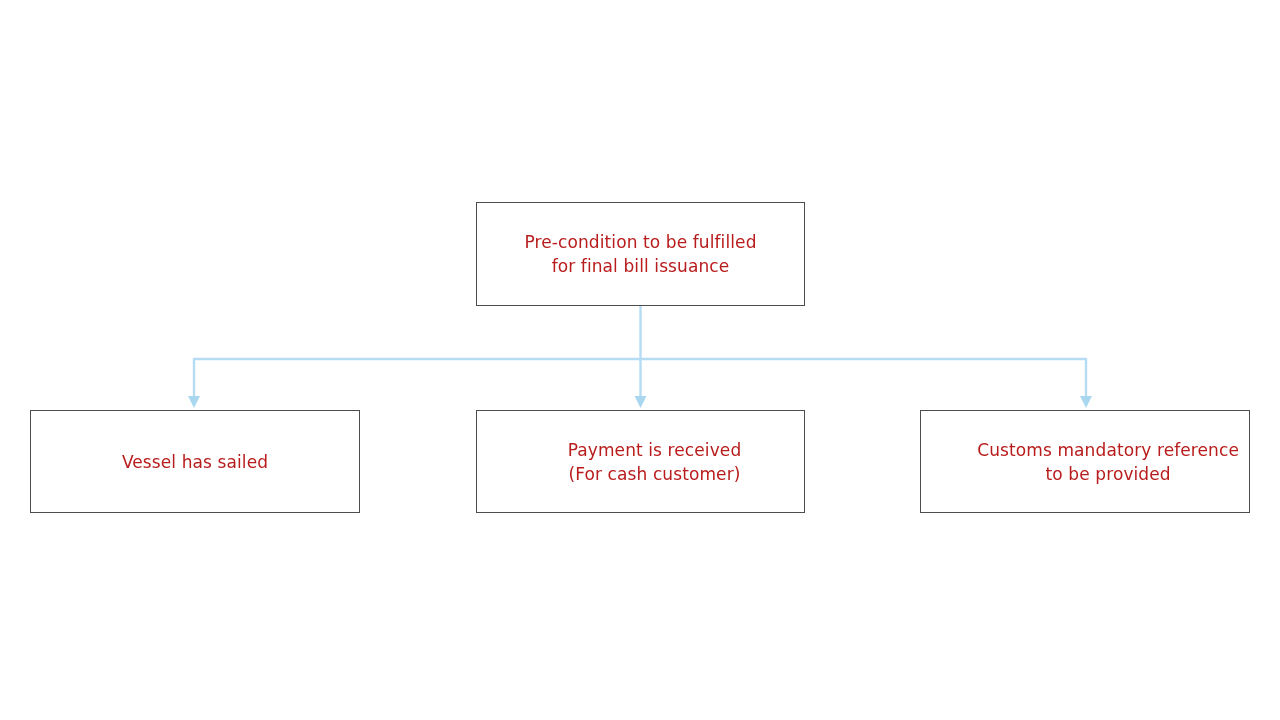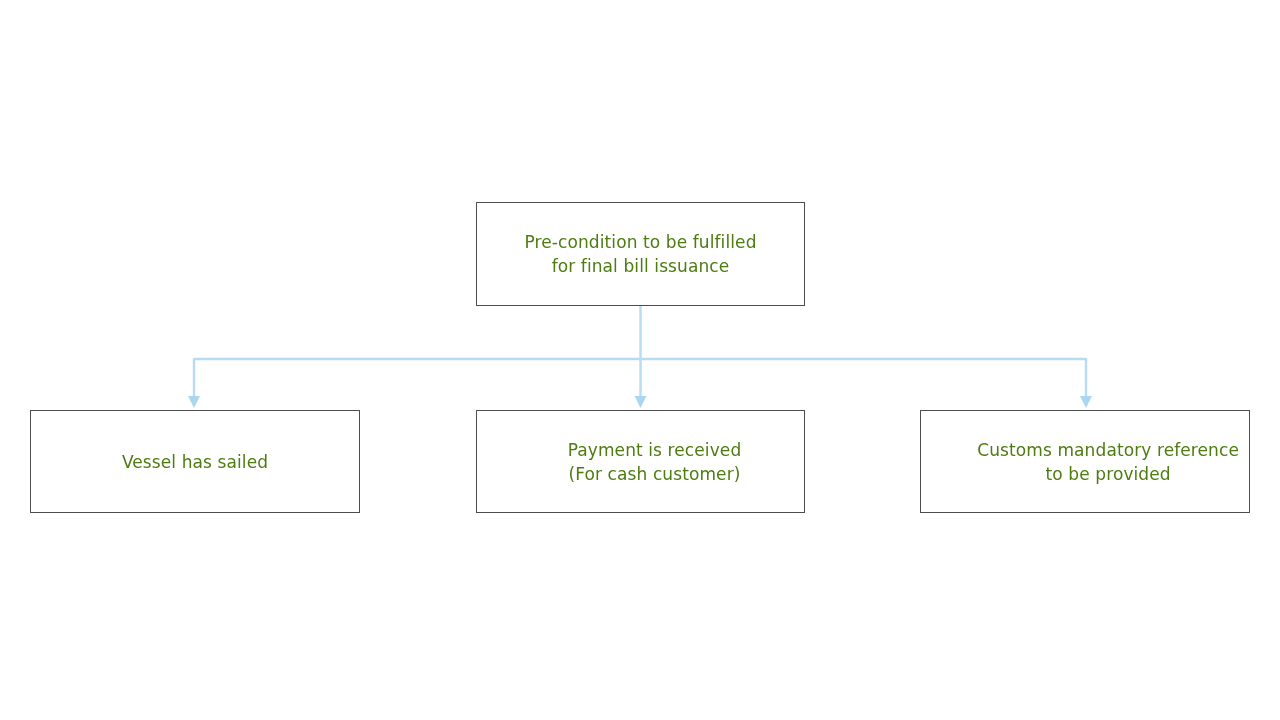--- a/index.html
+++ b/index.html
@@ -38,21 +38,21 @@
     display: flex;
     align-items: center;
     justify-content: center;
     text-align: center;
   }
 
   .node-label {
     font-family: "DejaVu Sans", "Liberation Sans", sans-serif;
     font-size: 17px;
     line-height: 24px;
-    color: #4d7c0f;
+    color: #b91c1c;
     letter-spacing: 0.1px;
     white-space: pre-line;
     padding: 0 10px;
   }
 
   #node-root {
     left: 476px;
     top: 202px;
     width: 329px;
     height: 104px;

